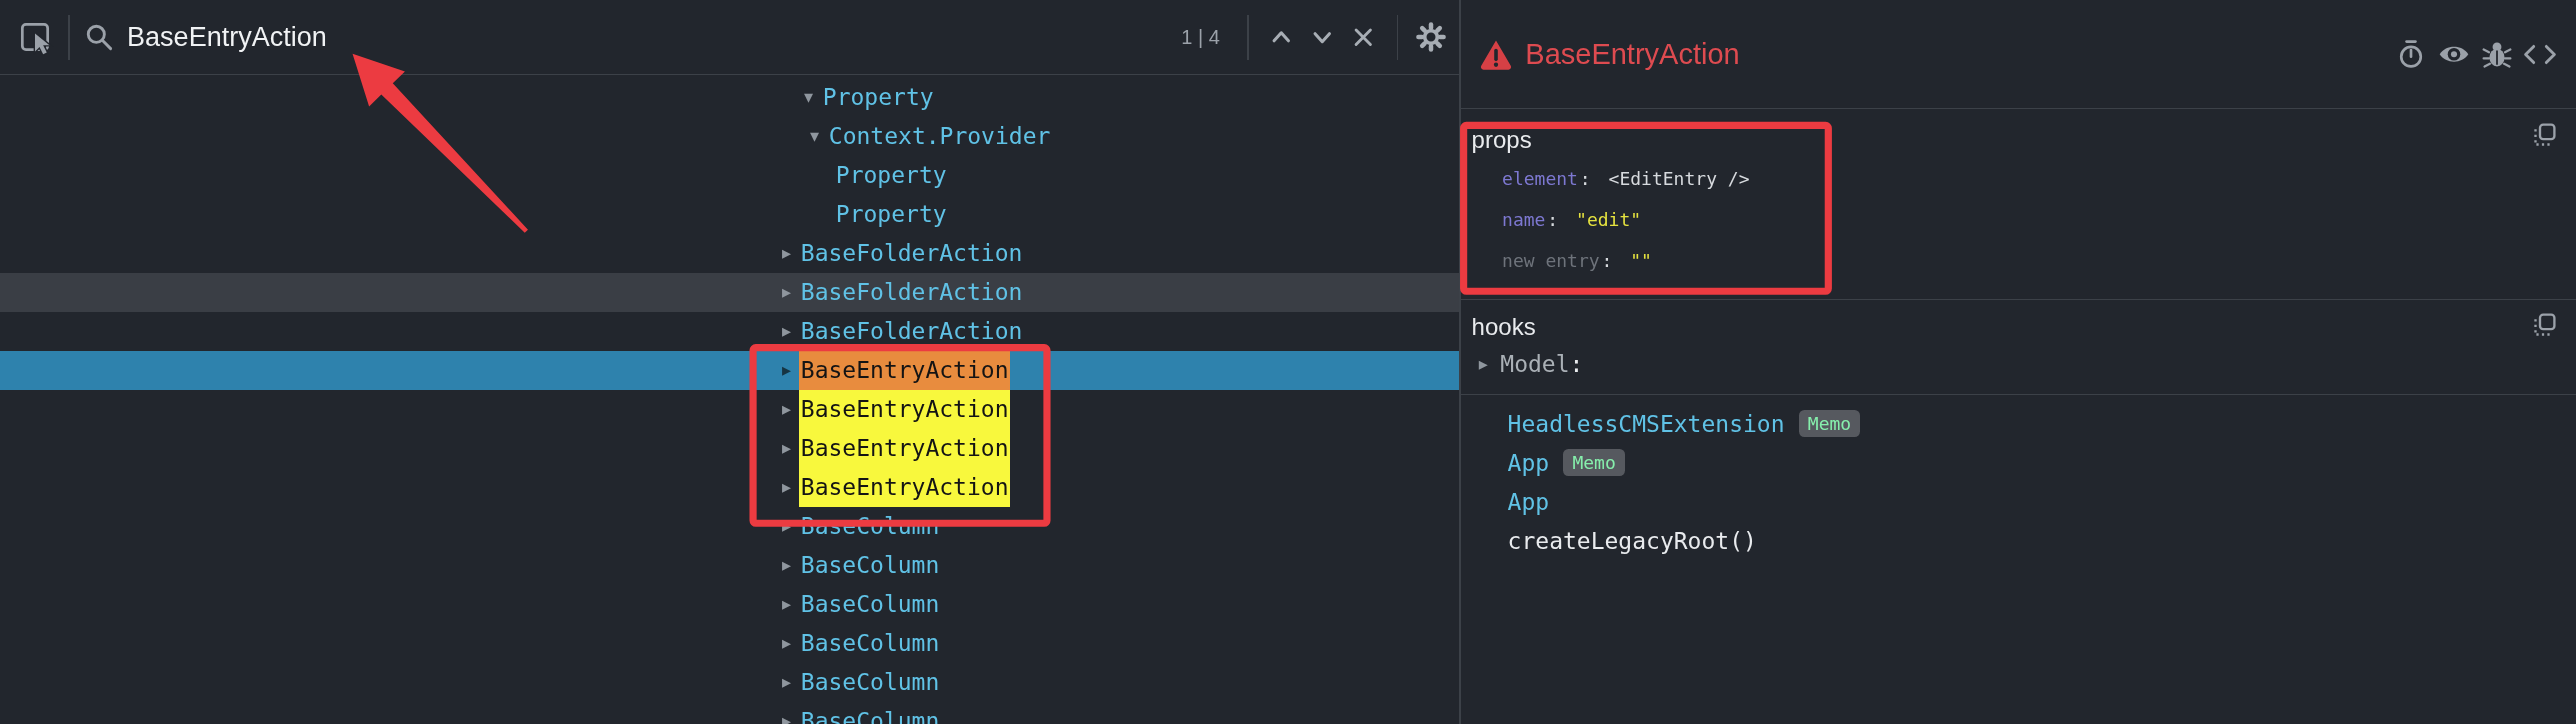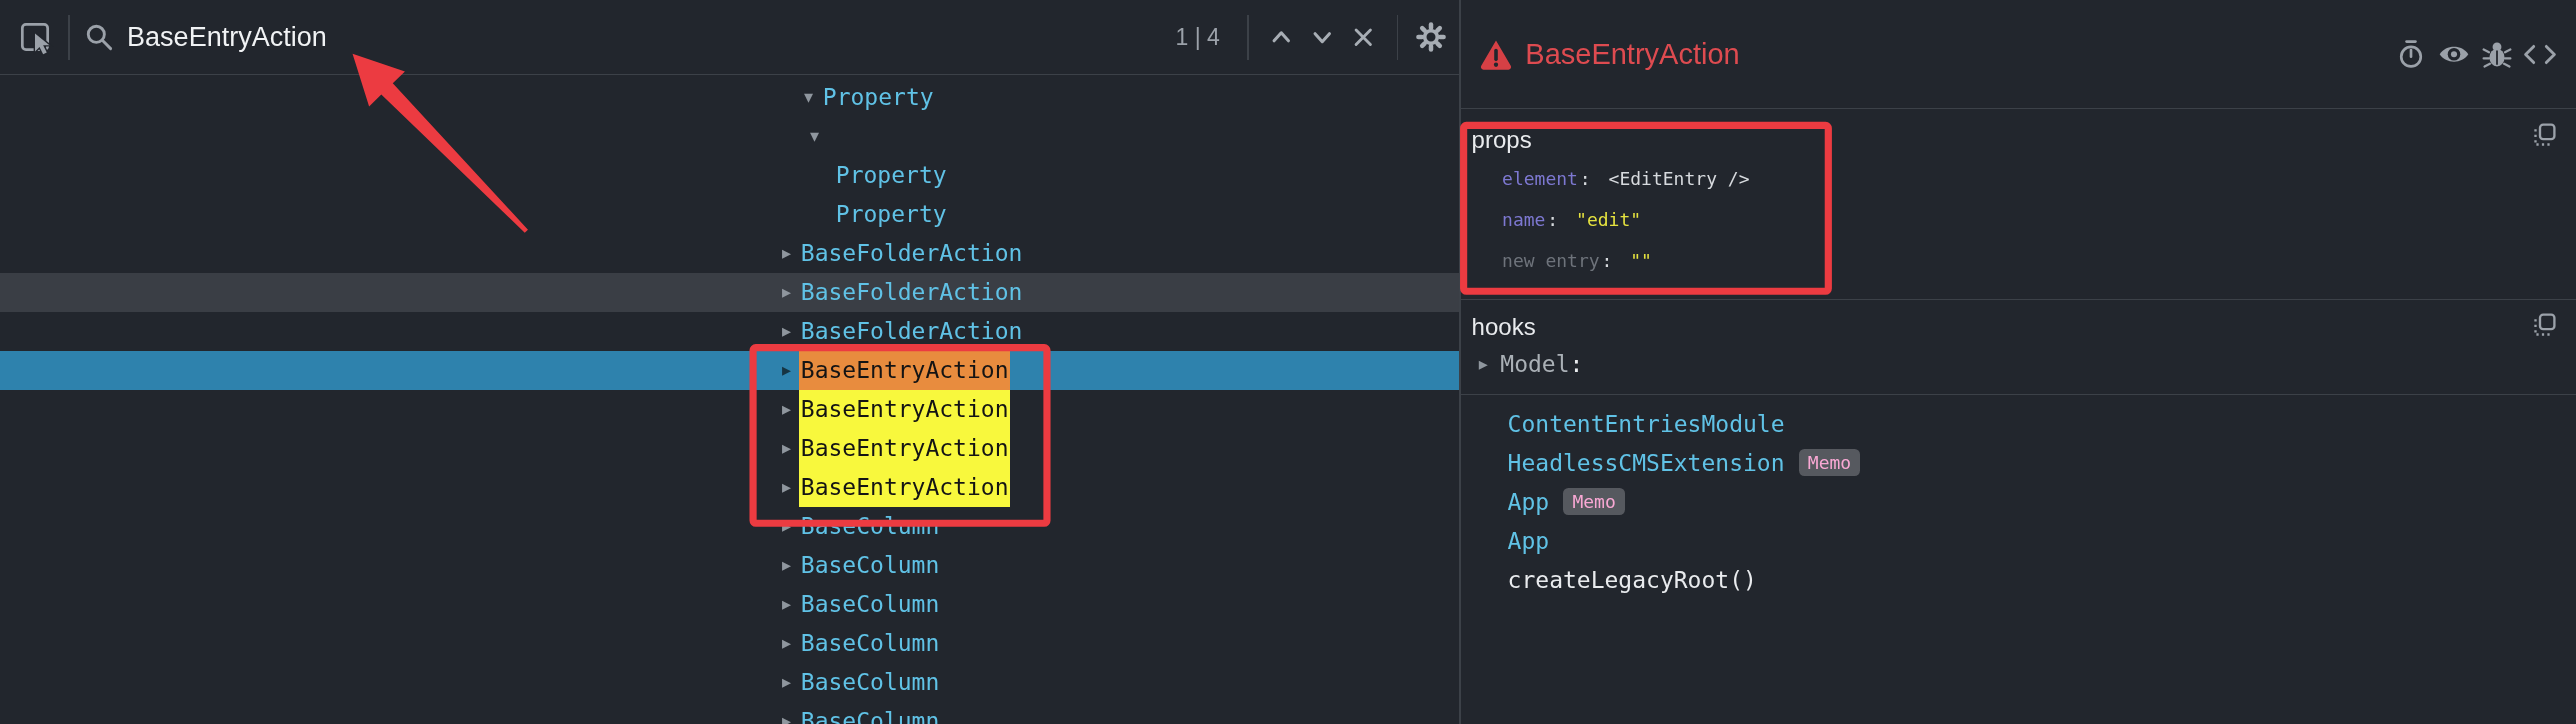--- a/index.html
+++ b/index.html
@@ -6,21 +6,21 @@
     background:#22262d;font-family:"Liberation Sans",sans-serif;}
   .app{position:absolute;inset:0;display:flex;}
   
   .left{width:1459px;flex:0 0 auto;display:flex;flex-direction:column;position:relative;}
   .vdiv{width:1.8px;background:#3c4148;flex:0 0 auto;}
   .toolbar{height:74px;flex:0 0 auto;border-bottom:1.8px solid #3c4148;display:flex;align-items:center;}
   .icon-btn{width:41px;height:41px;display:flex;align-items:center;justify-content:center;cursor:pointer;flex:0 0 auto;}
   .sep{width:1.8px;height:45px;background:#3c4148;margin:0 12.5px;flex:0 0 auto;}
   .search-input{flex:1;background:transparent;border:none;outline:none;color:#f0f2f4;
     font-family:"Liberation Sans",sans-serif;font-size:27px;margin-left:9px;min-width:0;}
-  .results{font-size:23px;color:#9ba1a9;margin:0 14.3px;white-space:pre;}
+  .results{font-size:20px;color:#9ba1a9;margin:0 14.3px;white-space:pre;}
   .tree{flex:1;overflow:hidden;padding-top:2.7px;font-family:"DejaVu Sans Mono",monospace;font-size:23px;}
   .tree-row{height:39px;display:flex;align-items:stretch;white-space:pre;color:#60c2e6;cursor:default;}
   .tree-row.hover{background:#3a3e45;}
   .tree-row.selected{background:#2e82ad;}
   .arrow{width:17px;display:flex;align-items:center;font-size:18px;color:#8f969e;
     font-family:"Liberation Sans",sans-serif;flex:0 0 auto;}
   .tree-row.selected .arrow{color:#163442;}
   .lbl{display:flex;align-items:center;padding:0 1.8px;}
   .lbl.cur{background:#e88c3e;color:#141414;}
   .lbl.match{background:#f8f83d;color:#141414;}
@@ -42,21 +42,21 @@
   .v-string{color:#e5e23f;}
   .hrow{height:39px;display:flex;align-items:center;padding-left:7.2px;
     font-family:"DejaVu Sans Mono",monospace;font-size:23px;}
   .harrow{width:21.5px;color:#8f969e;font-size:18px;font-family:"Liberation Sans",sans-serif;}
   .hname{color:#aab0b6;}
   .hcolon{color:#e9ebee;}
   .ritem{height:39px;display:flex;align-items:center;padding-left:36px;gap:14.3px;
     font-family:"DejaVu Sans Mono",monospace;font-size:23px;white-space:pre;}
   .nm.link{color:#60c2e6;cursor:pointer;}
   .nm.plain{color:#e9ebee;text-align:center;}
-  .badge{background:#56595f;color:#f9a8d4;font-size:18px;padding:2.7px 9px;border-radius:5.4px;
+  .badge{background:#56595f;color:#86efac;font-size:18px;padding:2.7px 9px;border-radius:5.4px;
     font-family:"DejaVu Sans Mono",monospace;line-height:1.2;}
   .copy-btn{position:absolute;top:12.5px;right:18px;cursor:pointer;}
   
   .overlay{position:absolute;inset:0;pointer-events:none;z-index:50;}
 </style>
 </head>
 <body>
 
 <div class="app">
 
@@ -106,21 +106,21 @@
             <line x1="10.2" y1="10.2" x2="13" y2="13"></line>
               <line x1="27" y1="27" x2="29.8" y2="29.8"></line>
             <line x1="29.8" y1="10.2" x2="27" y2="13"></line>
               <line x1="13" y1="27" x2="10.2" y2="29.8"></line>
           </g>
         </svg>
       </div>
     </div>
     <div class="tree">
         <div class="tree-row" style="padding-left: 804px;"><span class="arrow">▾</span><span class="lbl">Property</span></div>
-        <div class="tree-row" style="padding-left: 810px;"><span class="arrow">▾</span></div>
+        <div class="tree-row" style="padding-left: 810px;"><span class="arrow">▾</span><span class="lbl">Context.Provider</span></div>
         <div class="tree-row" style="padding-left: 817px;"><span class="arrow"></span><span class="lbl">Property</span></div>
         <div class="tree-row" style="padding-left: 817px;"><span class="arrow"></span><span class="lbl">Property</span></div>
         <div class="tree-row" style="padding-left: 782px;"><span class="arrow">▸</span><span class="lbl">BaseFolderAction</span></div>
         <div class="tree-row hover" style="padding-left: 782px;"><span class="arrow">▸</span><span class="lbl">BaseFolderAction</span></div>
         <div class="tree-row" style="padding-left: 782px;"><span class="arrow">▸</span><span class="lbl">BaseFolderAction</span></div>
         <div class="tree-row selected" style="padding-left: 782px;"><span class="arrow">▸</span><span class="lbl cur">BaseEntryAction</span></div>
         <div class="tree-row" style="padding-left: 782px;"><span class="arrow">▸</span><span class="lbl match">BaseEntryAction</span></div>
         <div class="tree-row" style="padding-left: 782px;"><span class="arrow">▸</span><span class="lbl match">BaseEntryAction</span></div>
         <div class="tree-row" style="padding-left: 782px;"><span class="arrow">▸</span><span class="lbl match">BaseEntryAction</span></div>
         <div class="tree-row" style="padding-left: 782px;"><span class="arrow">▸</span><span class="lbl">BaseColumn</span></div>
@@ -211,21 +211,20 @@
         <svg width="27" height="27" viewBox="0 0 30 30">
           <rect x="10" y="3" width="16" height="16" rx="3.5" fill="none" stroke="#9ba1a9" stroke-width="2.6"></rect>
           <line x1="5" y1="8" x2="5" y2="23" stroke="#9ba1a9" stroke-width="2.6" stroke-dasharray="2.5 3.6"></line>
           <line x1="6" y1="25" x2="21" y2="25" stroke="#9ba1a9" stroke-width="2.6" stroke-dasharray="2.5 3.6"></line>
         </svg>
       </span>
     </div>
 
     <div class="section no-border" style="padding-top:9px">
       <div>
-          <div class="ritem"><span class="nm link">ContentEntriesModule</span></div>
           <div class="ritem"><span class="nm link">HeadlessCMSExtension</span><span class="badge">Memo</span></div>
           <div class="ritem"><span class="nm link">App</span><span class="badge">Memo</span></div>
           <div class="ritem"><span class="nm link">App</span></div>
           <div class="ritem"><span class="nm plain">createLegacyRoot()</span></div>
         </div>
     </div>
   </div>
 </div>
 
 <svg class="overlay" width="2576" height="724" viewBox="0 0 2874 808">

